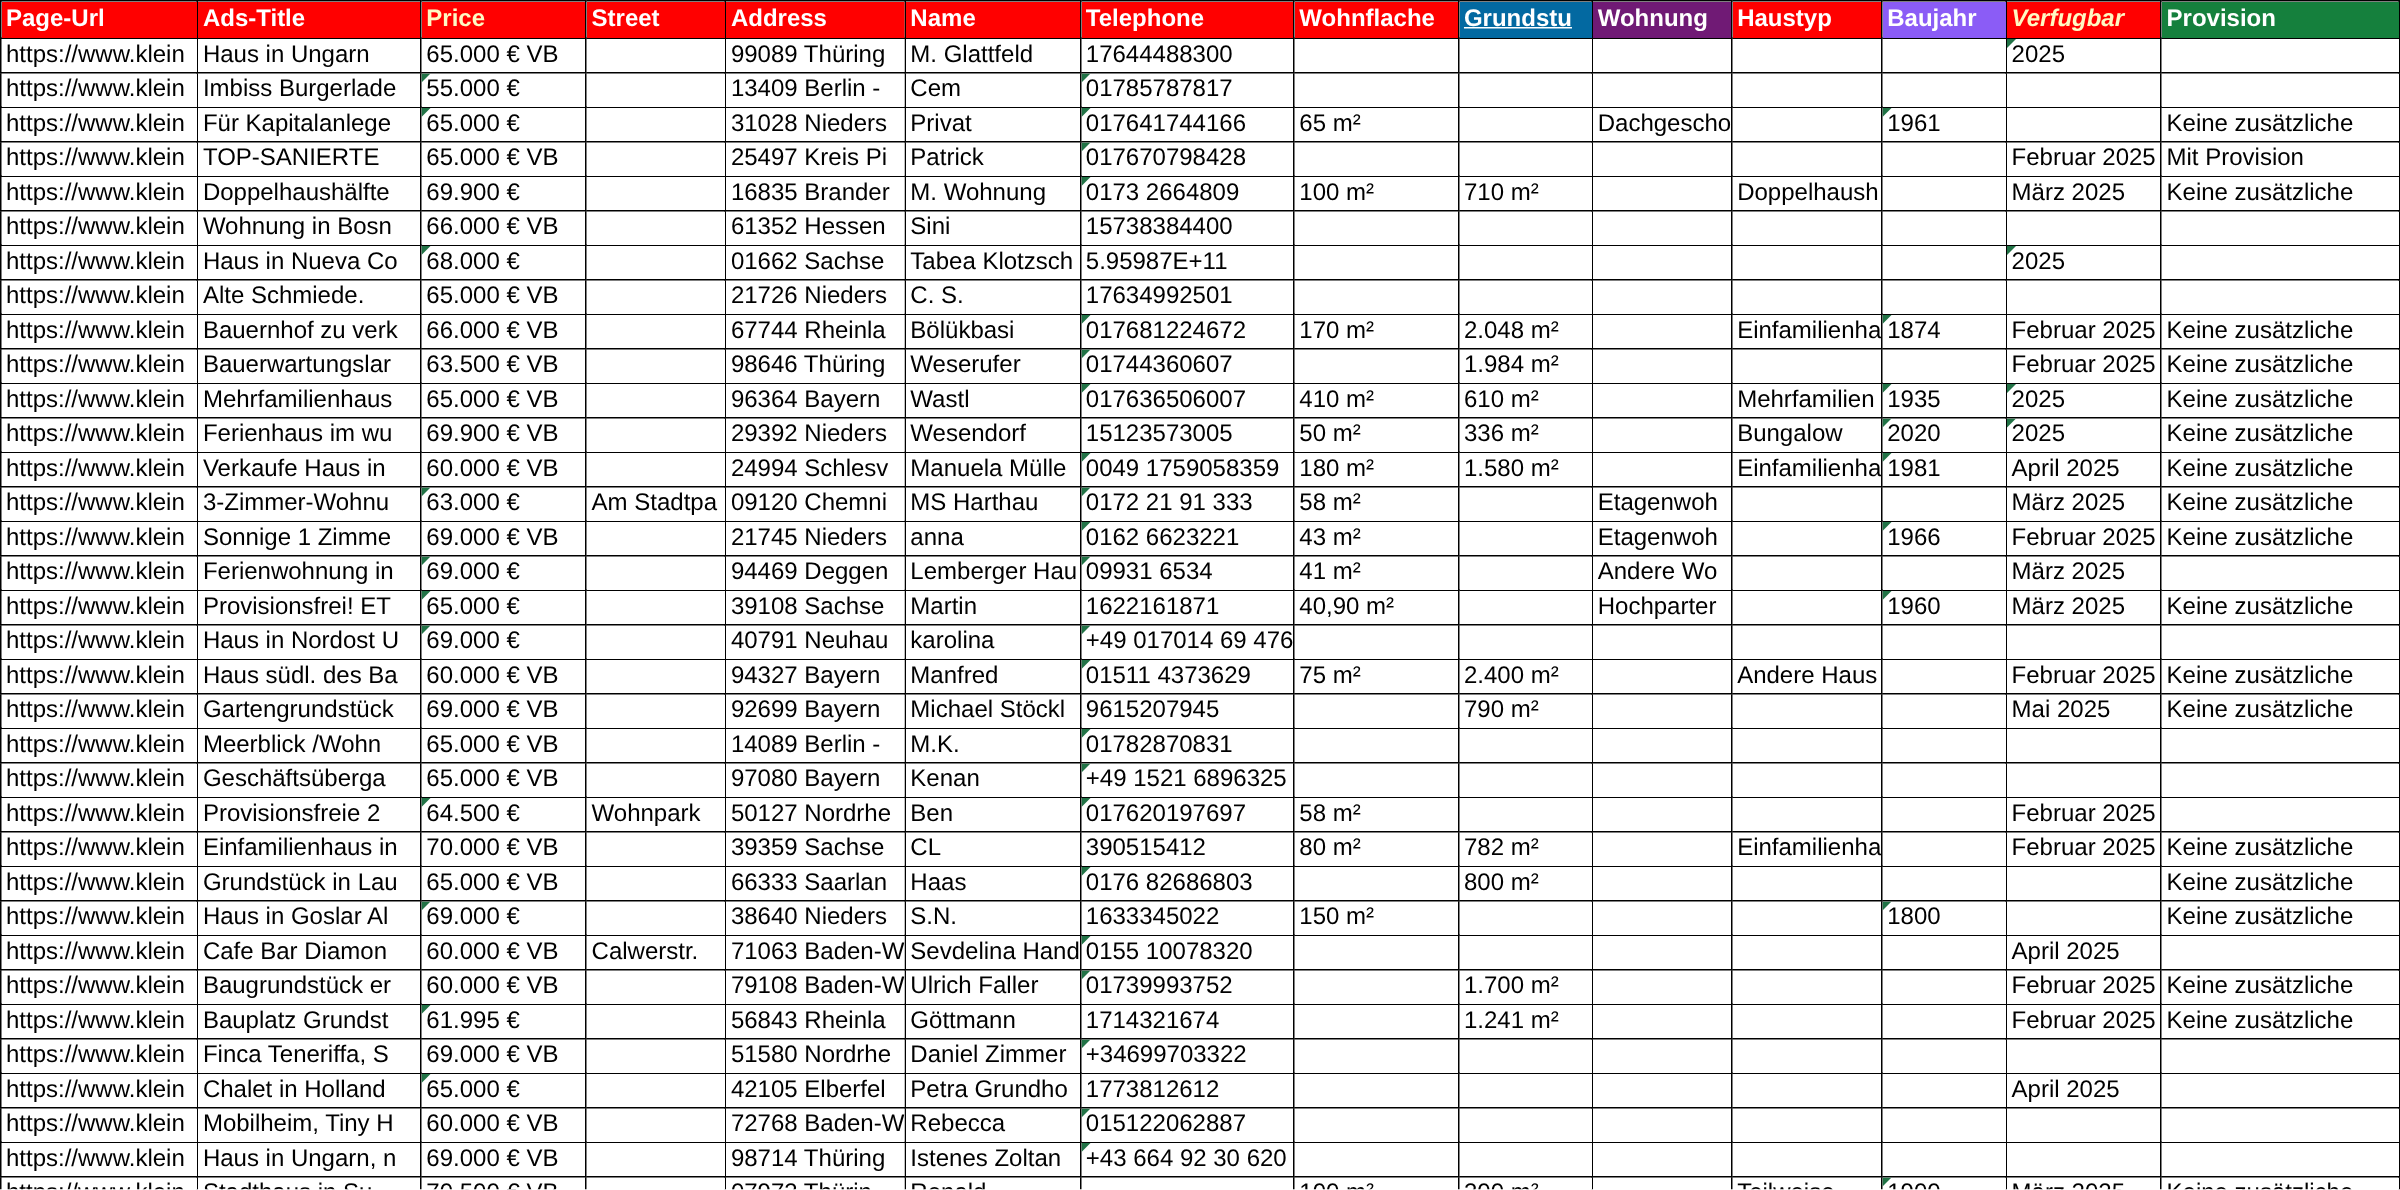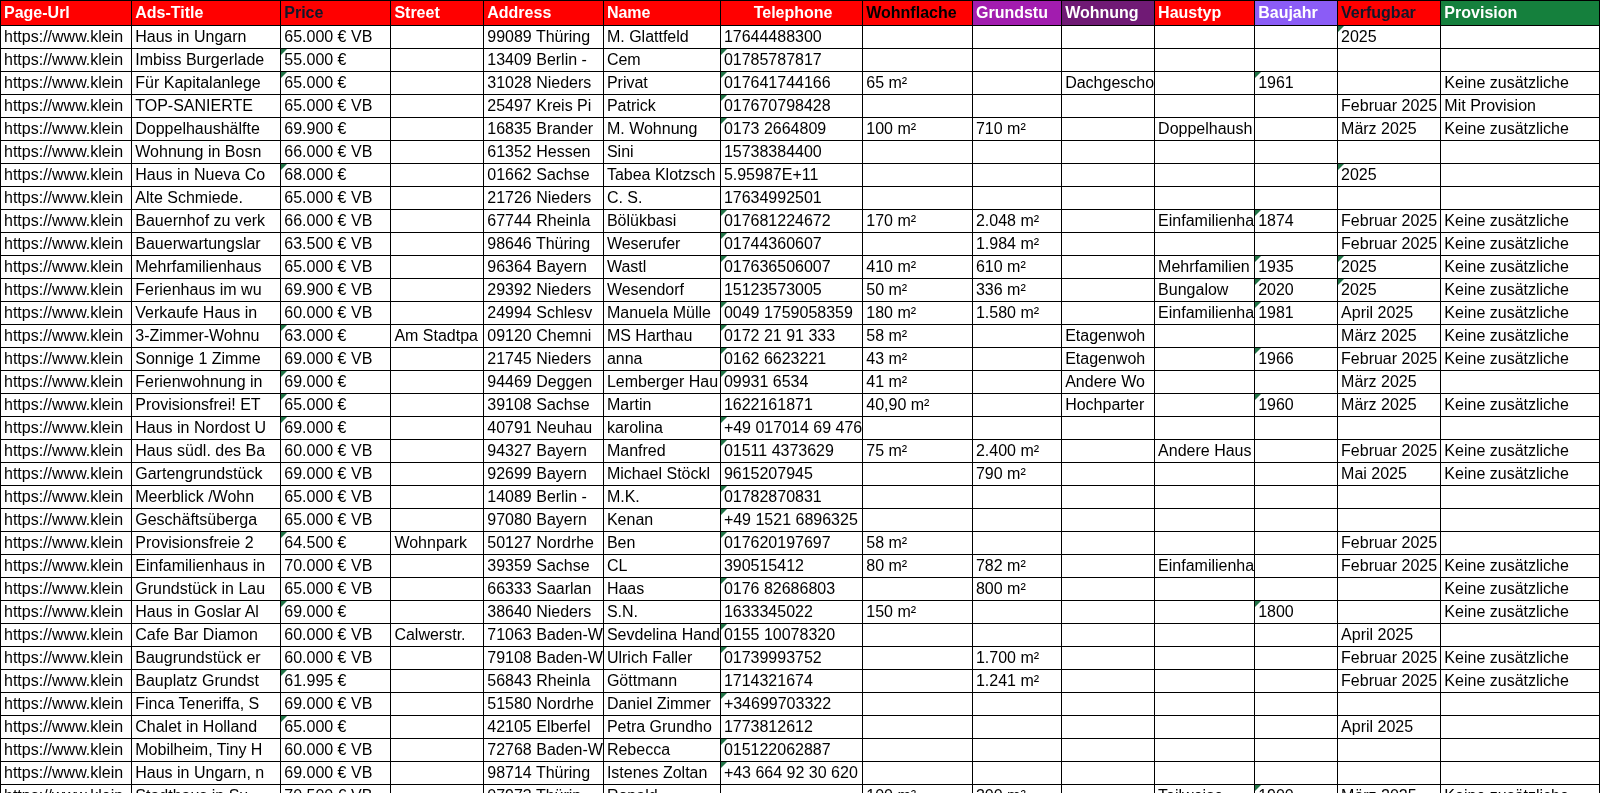--- a/index.html
+++ b/index.html
@@ -49,31 +49,31 @@
         <col style="width: 84px;">
         <col style="width: 97px;">
         <col style="width: 87px;">
         <col style="width: 104px;">
         <col style="width: 165px;">
       </colgroup>
     <thead>
         <tr id="head-row">
           <th style="background: rgb(255, 0, 0); color: rgb(255, 255, 255);">Page-Url</th>
           <th style="background: rgb(255, 0, 0); color: rgb(255, 255, 255);">Ads-Title</th>
-          <th style="background: rgb(255, 0, 0); color: #0f172a;">Price</th>
+          <th style="background: rgb(255, 0, 0); color: #fef9c3;">Price</th>
           <th style="background: rgb(255, 0, 0); color: rgb(255, 255, 255);">Street</th>
           <th style="background: rgb(255, 0, 0); color: rgb(255, 255, 255);">Address</th>
           <th style="background: rgb(255, 0, 0); color: rgb(255, 255, 255);">Name</th>
-          <th style="background: rgb(255, 0, 0); color: rgb(255, 255, 255); text-align: center;">Telephone</th>
-          <th style="background: rgb(255, 0, 0); color: #000000;">Wohnflache</th>
-          <th style="background: #a21caf; color: rgb(255, 255, 255);">Grundstu</th>
+          <th style="background: rgb(255, 0, 0); color: rgb(255, 255, 255);">Telephone</th>
+          <th style="background: rgb(255, 0, 0); color: #ffffff;">Wohnflache</th>
+          <th style="background: #0369a1; color: rgb(255, 255, 255); text-decoration: underline;">Grundstu</th>
           <th style="background: #701a75; color: rgb(255, 255, 255);">Wohnung</th>
           <th style="background: rgb(255, 0, 0); color: rgb(255, 255, 255);">Haustyp</th>
           <th style="background: #8b5cf6; color: rgb(255, 255, 255);">Baujahr</th>
-          <th style="background: rgb(255, 0, 0); color: #0f172a;">Verfugbar</th>
+          <th style="background: rgb(255, 0, 0); color: #fef9c3; font-style: italic;">Verfugbar</th>
           <th style="background: #15803d; color: rgb(255, 255, 255);">Provision</th>
         </tr>
       </thead>
     <tbody id="body">
         <tr>
           <td>https://www.klein</td>
           <td>Haus in Ungarn</td>
           <td>65.000 € VB</td>
           <td></td>
           <td>99089 Thüring</td>

